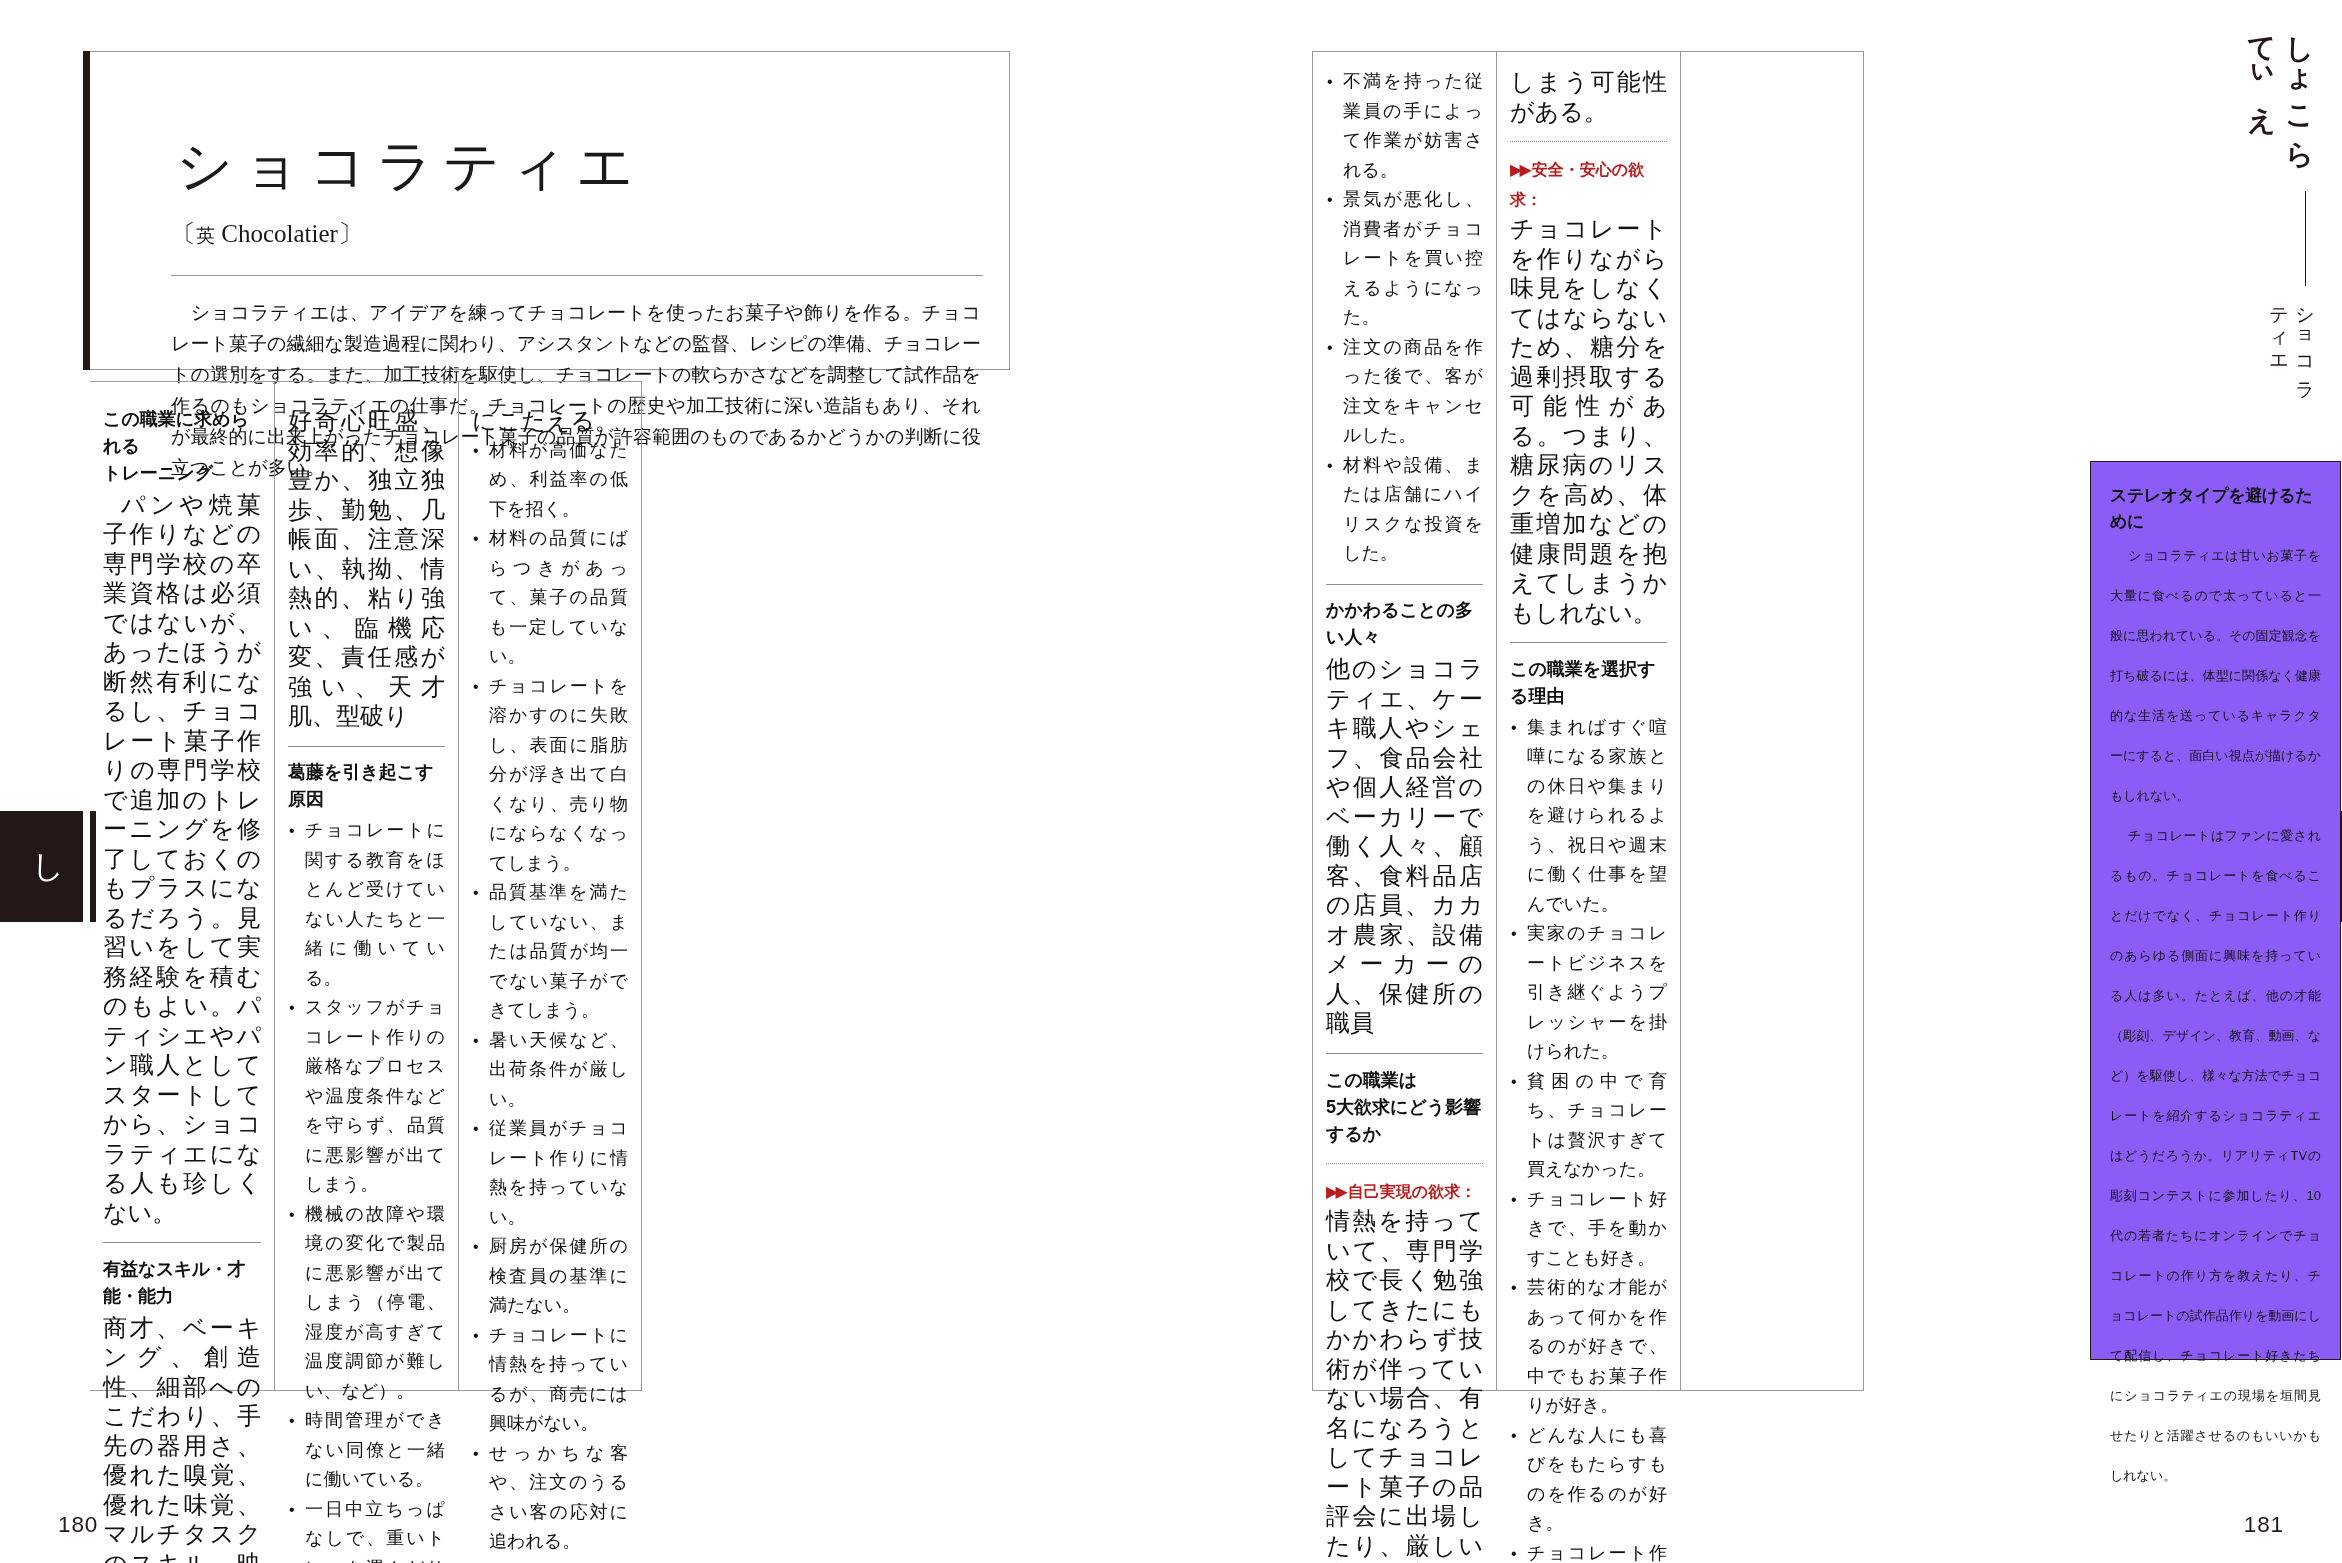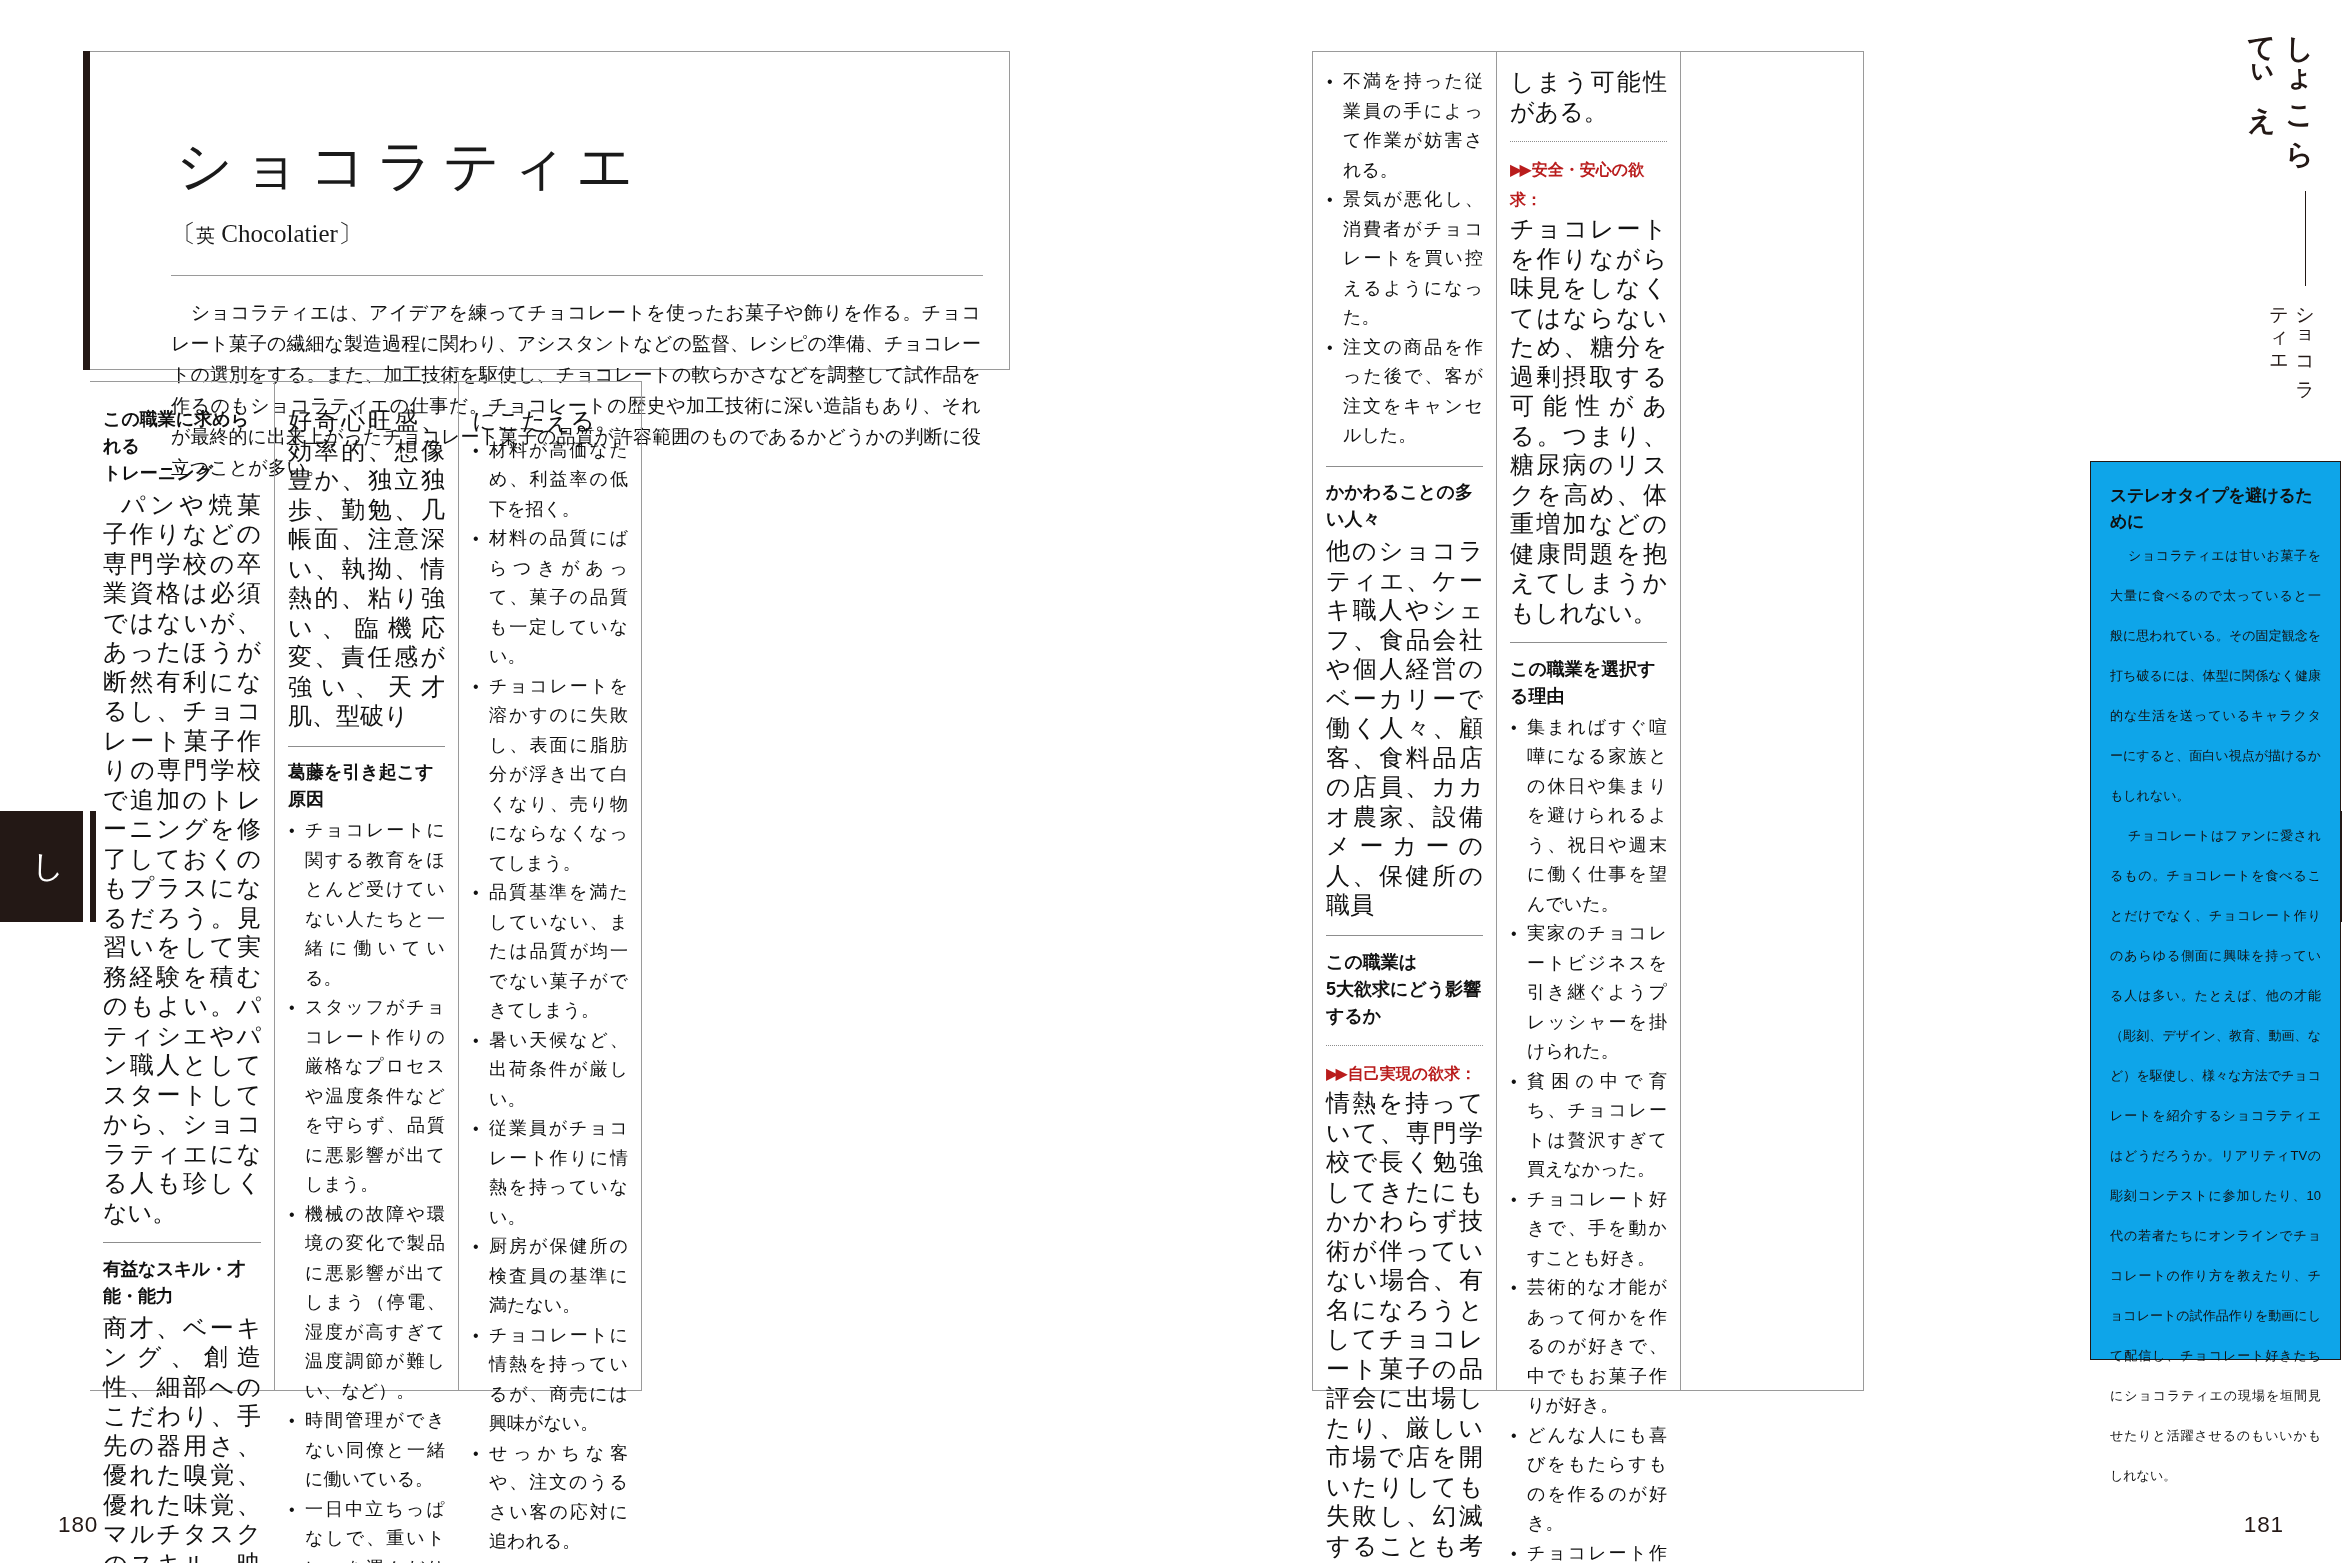--- a/index.html
+++ b/index.html
@@ -123,21 +123,21 @@
   .hr-dot { height:0; border-top:1.9px dotted #8d8d8d; margin:15px 0 13px 0; }
   .arrow-h {
     font-family:"Liberation Sans","DejaVu Sans",sans-serif;
     font-weight:700; font-size:16px; line-height:29.5px; color:#b91c1c;
   }
   .arrow-h .ar { letter-spacing:-2.8px; margin-right:2.8px; }
 
   
   .callout {
     position:absolute; right:-92px; top:410px; width:251px; height:899px;
-    background:#0ea5e9; border:0.9px solid #231815; padding:20.6px 19px 0 19px; z-index:5;
+    background:#8b5cf6; border:0.9px solid #231815; padding:20.6px 19px 0 19px; z-index:5;
   }
   .callout h3 {
     font-family:"Liberation Sans","DejaVu Sans",sans-serif;
     font-weight:700; font-size:17px; line-height:26px; color:#111; margin-bottom:1.9px;
     letter-spacing:-0.5px;
   }
   .callout p {
     font-family:"Liberation Sans","DejaVu Sans",sans-serif;
     font-size:13px; line-height:40px; color:#111; text-align:justify; text-indent:18px;
   }
@@ -221,20 +221,21 @@
 
   <div class="page-right">
 
     <div class="rp-cols">
 
       <div class="rp-col">
         <ul class="bl">
           <li>不満を持った従業員の手によって作業が妨害される。</li>
           <li>景気が悪化し、消費者がチョコレートを買い控えるようになった。</li>
           <li>注文の商品を作った後で、客が注文をキャンセルした。</li>
+          <li>材料や設備、または店舗にハイリスクな投資をした。</li>
         </ul>
         <div class="hr-sec"></div>
         <h3 class="sec">かかわることの多い人々</h3>
         <p class="body">他のショコラティエ、ケーキ職人やシェフ、食品会社や個人経営のベーカリーで働く人々、顧客、食料品店の店員、カカオ農家、設備メーカーの人、保健所の職員</p>
         <div class="hr-sec"></div>
         <h3 class="sec" style="white-space:pre-line">この職業は
 5大欲求にどう影響するか</h3>
         <div class="hr-dot"></div>
         <div class="arrow-h">
           <span class="ar">▶▶</span><span>自己実現の欲求：</span>

